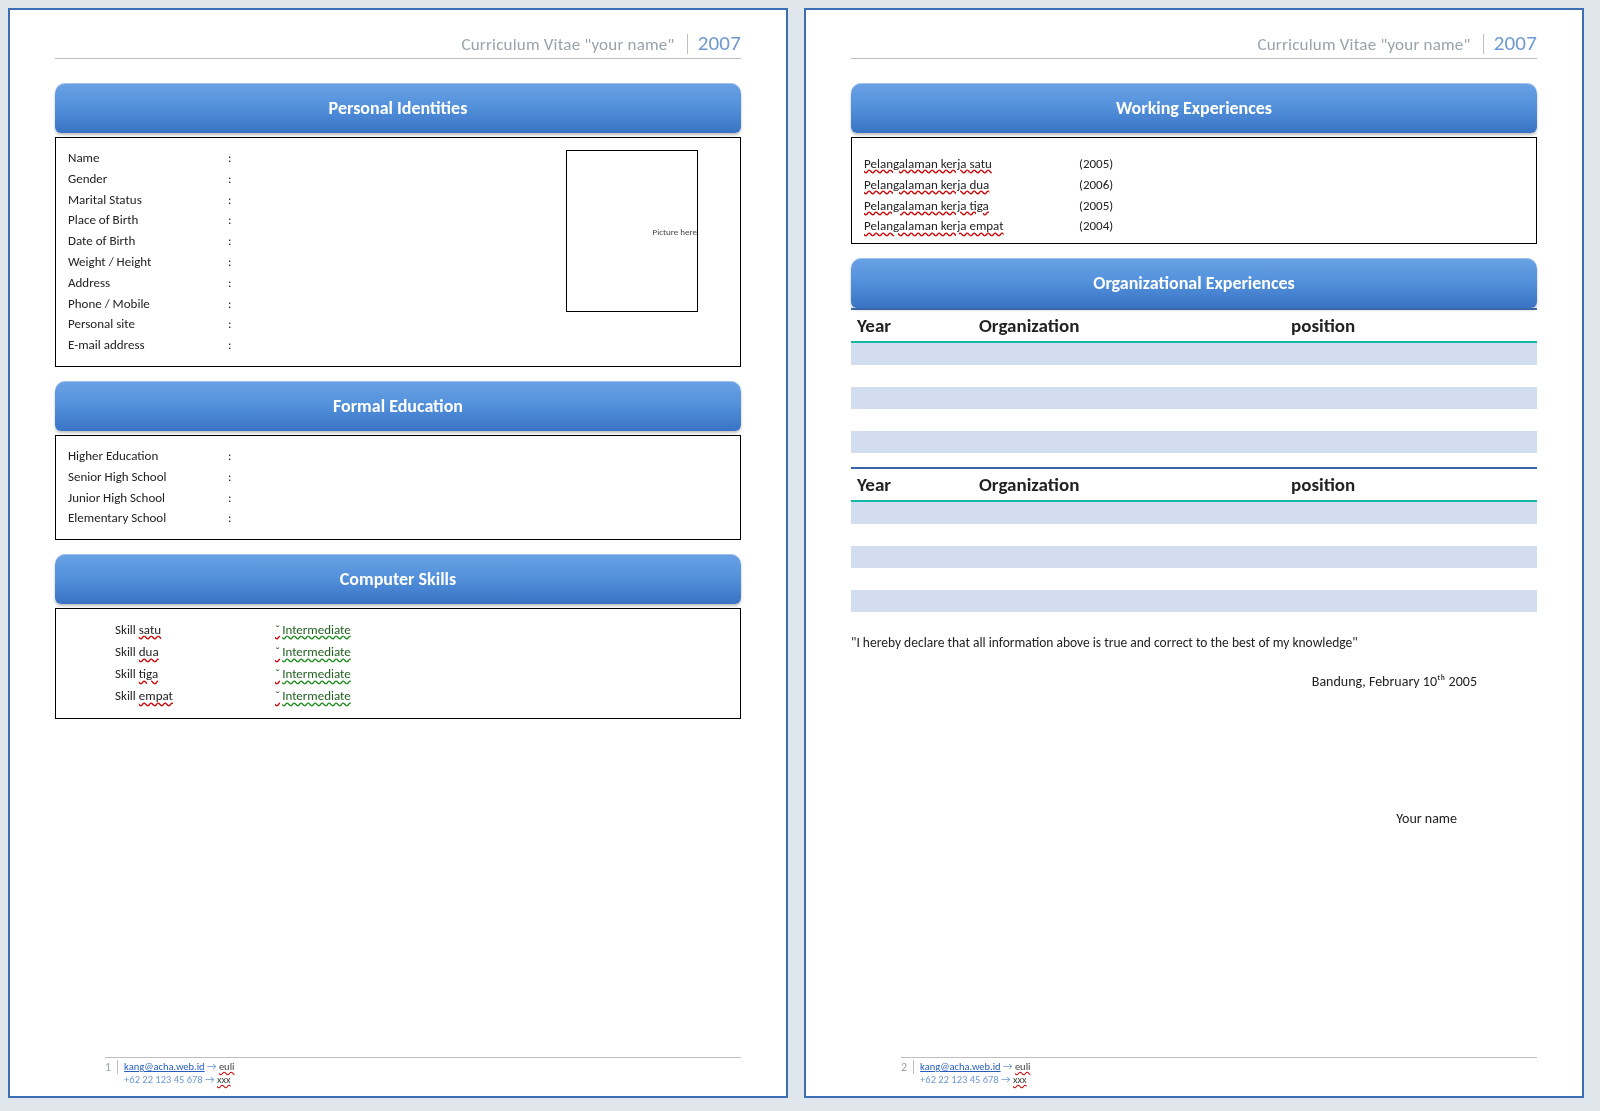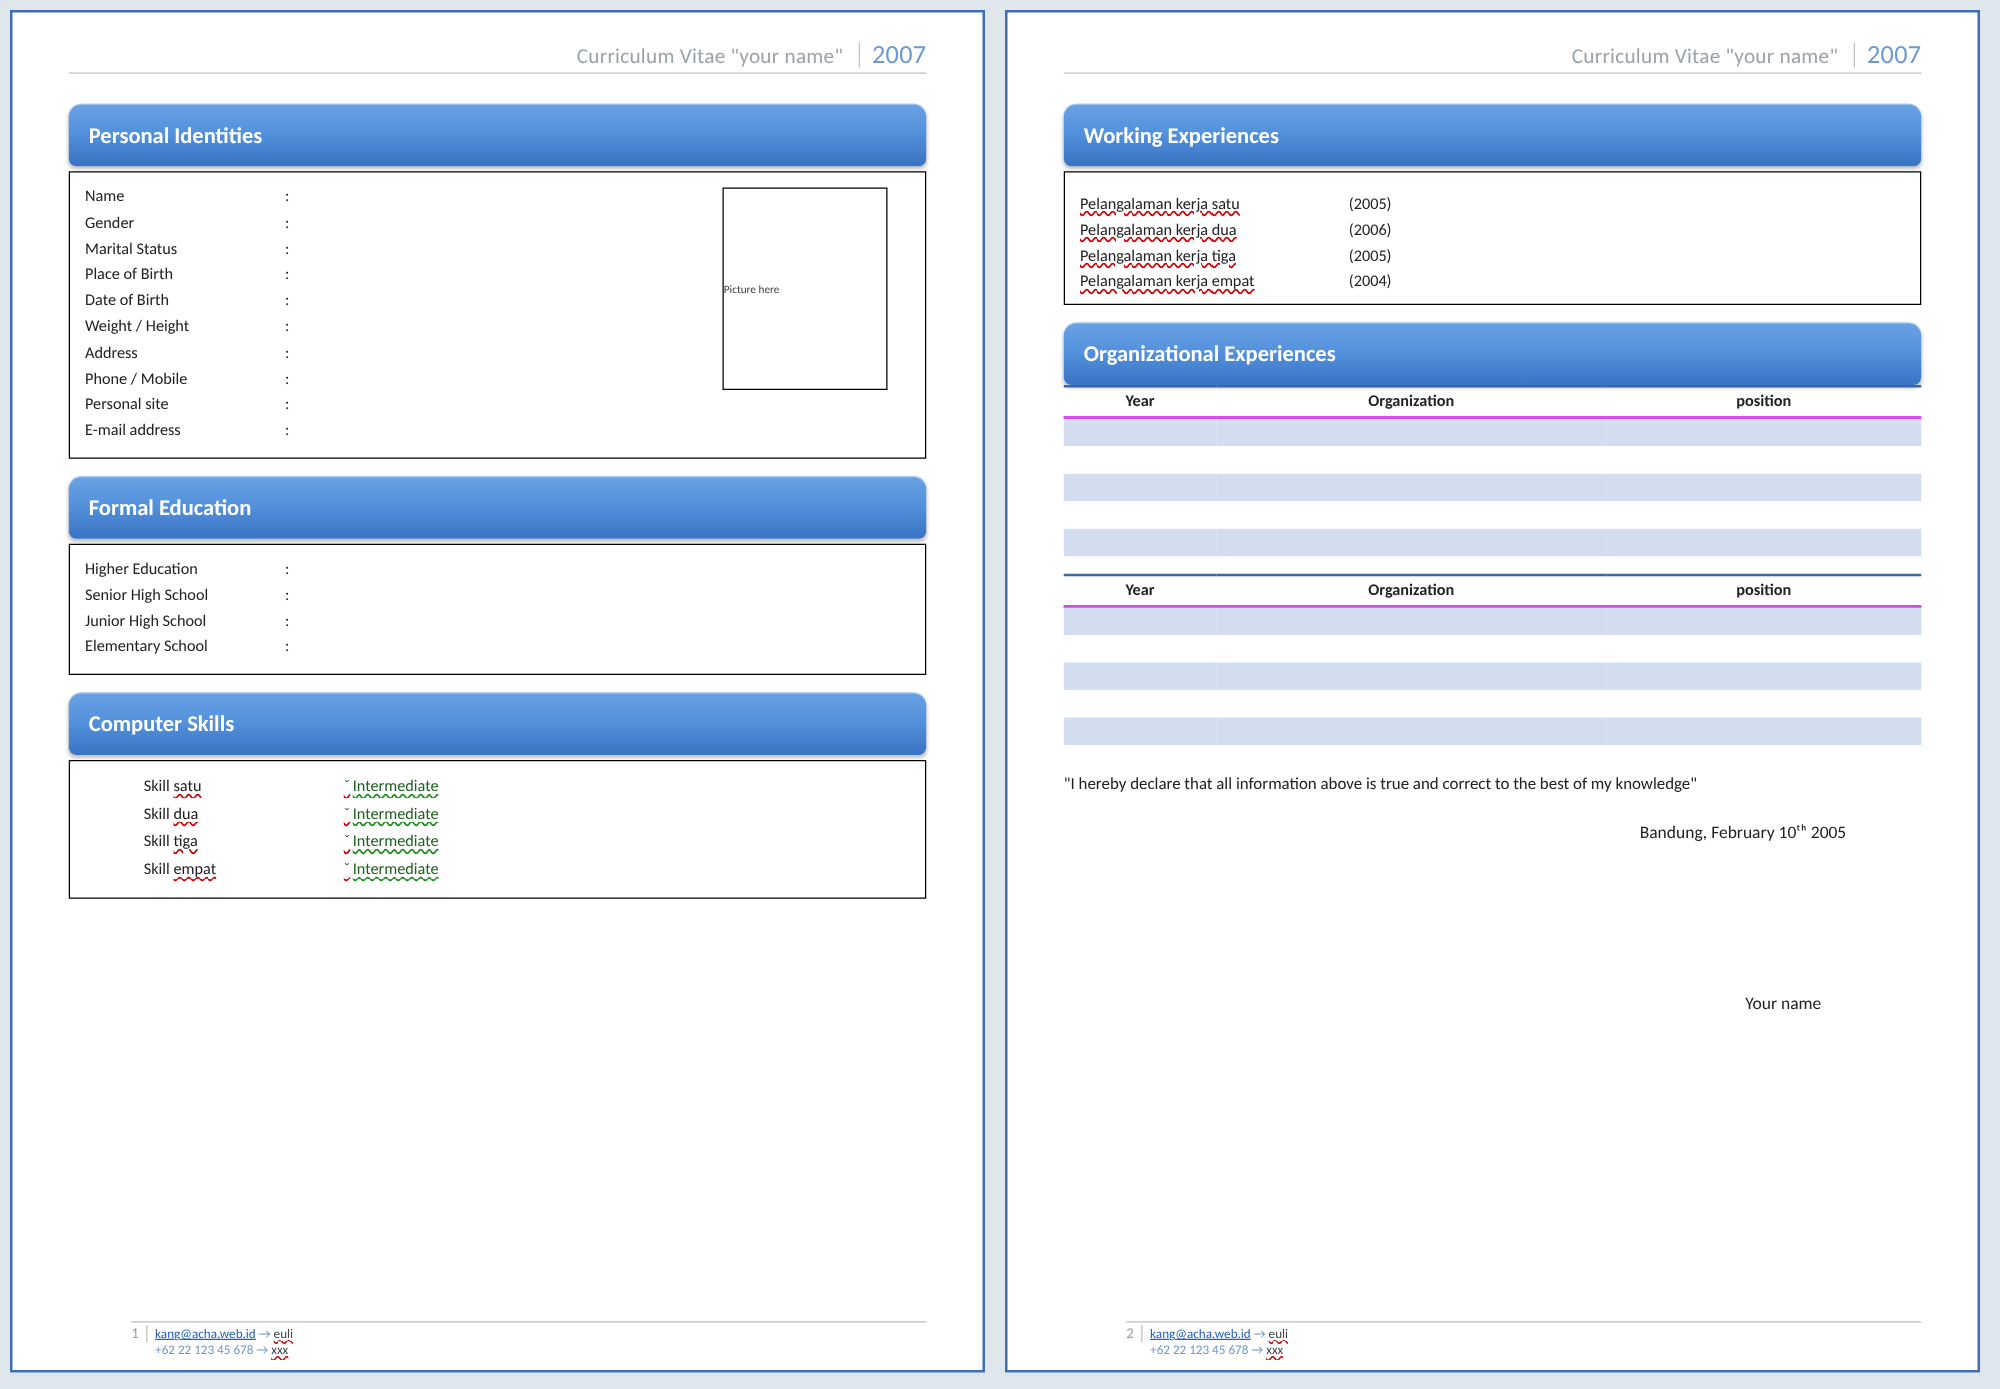--- a/index.html
+++ b/index.html
@@ -47,43 +47,44 @@
   
   .bar {
     background: linear-gradient(to bottom, #6aa1e4 0%, #5492dc 45%, #3973c4 100%);
     color: #fff;
     font-weight: bold;
     font-size: 18px;
     padding: 14px 16px;
     border-radius: 10px 10px 6px 6px;
     box-shadow: inset 0 1px 0 rgba(255,255,255,.35), 0 2px 3px rgba(0,0,0,.25);
     margin-bottom: 0;
+    text-align: center;
   }
   .box {
     border: 1px solid #000;
     padding: 10px 12px 10px 12px;
     margin-bottom: 14px;
     margin-top: 4px;
     position: relative;
   }
 
   .kv-row { display: flex; line-height: 1.6; }
   .kv-label { width: 160px; }
   .kv-colon { width: 12px; }
 
   .picture-placeholder {
     position: absolute;
     top: 12px;
-    right: 30px;
+    right: 42px;
     width: 130px;
     height: 160px;
     border: 1px solid #000;
     display: flex;
     align-items: center;
-    justify-content: flex-start;
+    justify-content: flex-end;
     font-size: 9px;
     color: #444;
   }
 
   .skill-row {
     display: flex;
     line-height: 1.7;
     margin-left: 47px;
   }
   .skill-name { width: 160px; }
@@ -102,26 +103,26 @@
   }
 
   
   .work-row { display: flex; line-height: 1.6; }
   .work-item { width: 215px; }
   .work-year { }
 
   
   .tbl { width: 100%; border-collapse: collapse; }
   .tbl th {
-    text-align: center;
+    text-align: left;
     font-weight: bold;
     padding: 4px 6px;
     border-top: 2px solid #3a66a8;
-    border-bottom: 2px solid #d946ef;
-    font-size: 13px;
+    border-bottom: 2px solid #14b8a6;
+    font-size: 19px;
   }
   .tbl td {
     padding: 4px 6px;
     height: 14px;
   }
   .tbl tr.stripe td { background: #d2deef; }
   .tbl tr.plain  td { background: #fff; }
 
   .declaration {
     margin-top: 22px;

